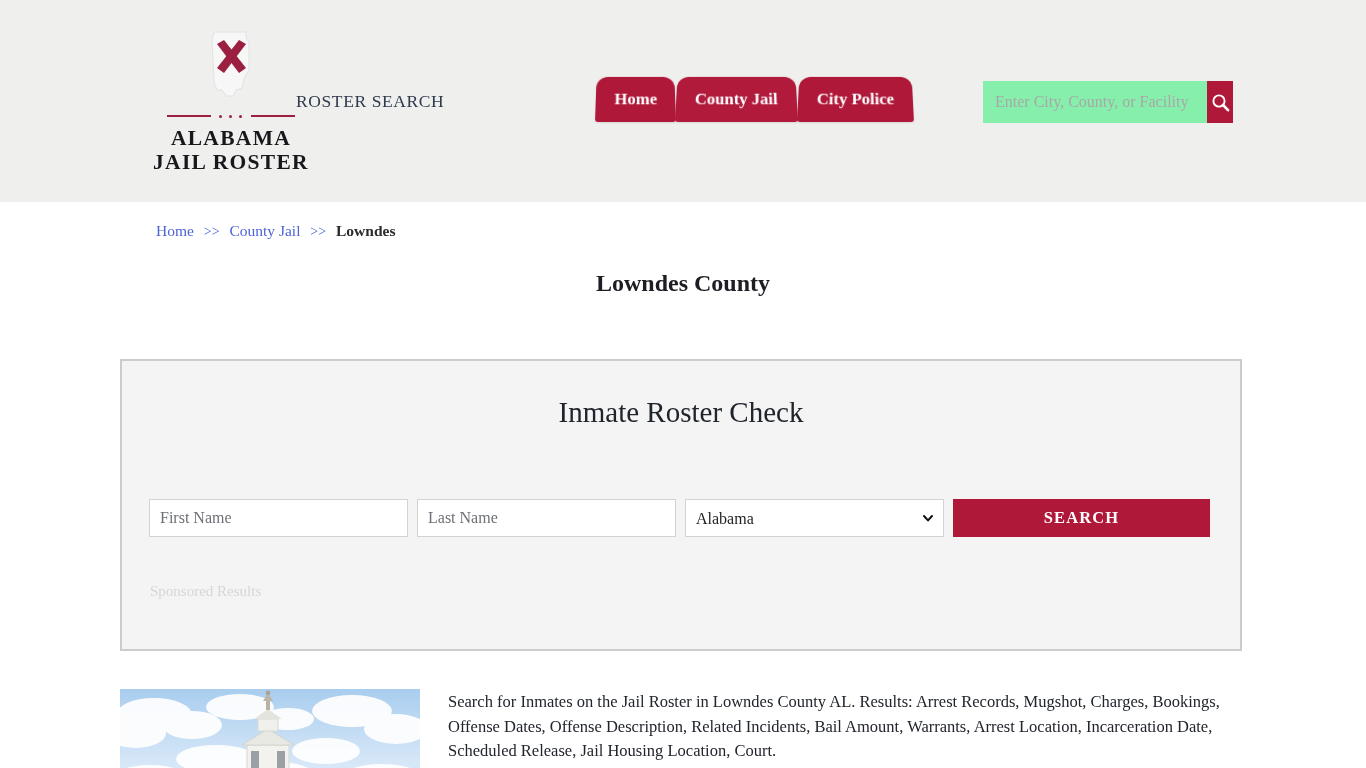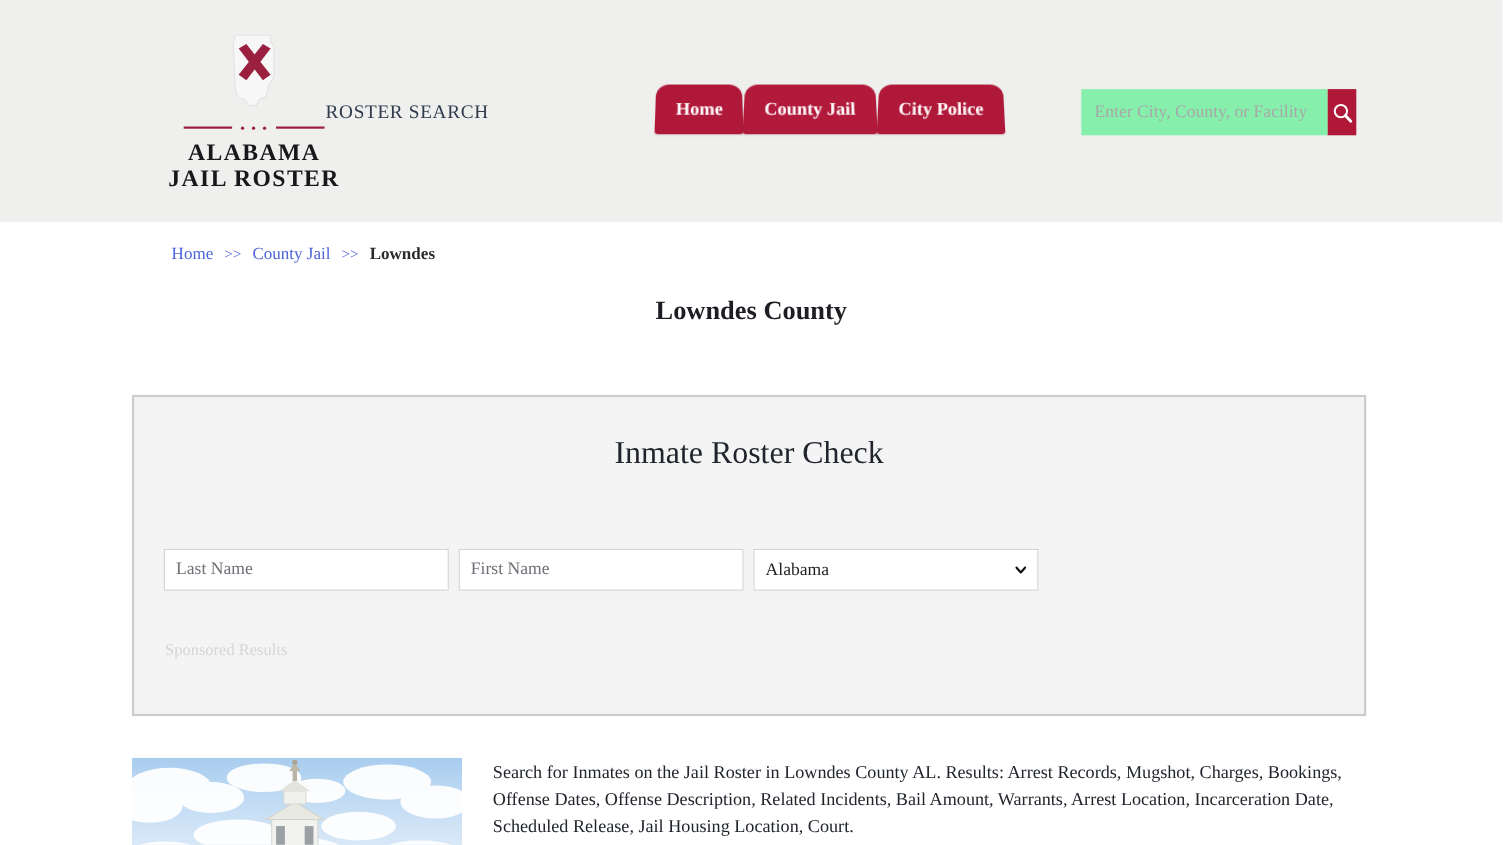--- a/index.html
+++ b/index.html
@@ -362,30 +362,31 @@
     <span class="sep">&gt;&gt;</span>
     <span class="current">Lowndes</span>
   </div>
 
   <div class="page-title">Lowndes County</div>
 
   <div class="panel">
     <div class="panel-title">Inmate Roster Check</div>
 
     <div class="form-row">
+      <input type="text" placeholder="First Name" style="">
       <input type="text" placeholder="Last Name" style="">
-      <input type="text" placeholder="First Name" style="">
       <div class="select-wrap">
         <select>
           <option>Alabama</option>
         </select>
         <svg class="select-arrow" viewBox="0 0 10 10">
           <path d="M1 3 L5 7.4 L9 3" fill="none" stroke="#111" stroke-width="2" stroke-linecap="round" stroke-linejoin="round"></path>
         </svg>
       </div>
+      <button class="search-btn">SEARCH</button>
     </div>
 
     <div class="sponsored">Sponsored Results</div>
   </div>
 
   <div class="bottom">
     <div class="thumb">
       <svg width="300" height="112" viewBox="0 0 300 112" preserveAspectRatio="xMidYMid slice">
         <defs>
           <linearGradient id="sky" x1="0" y1="0" x2="0" y2="1">

